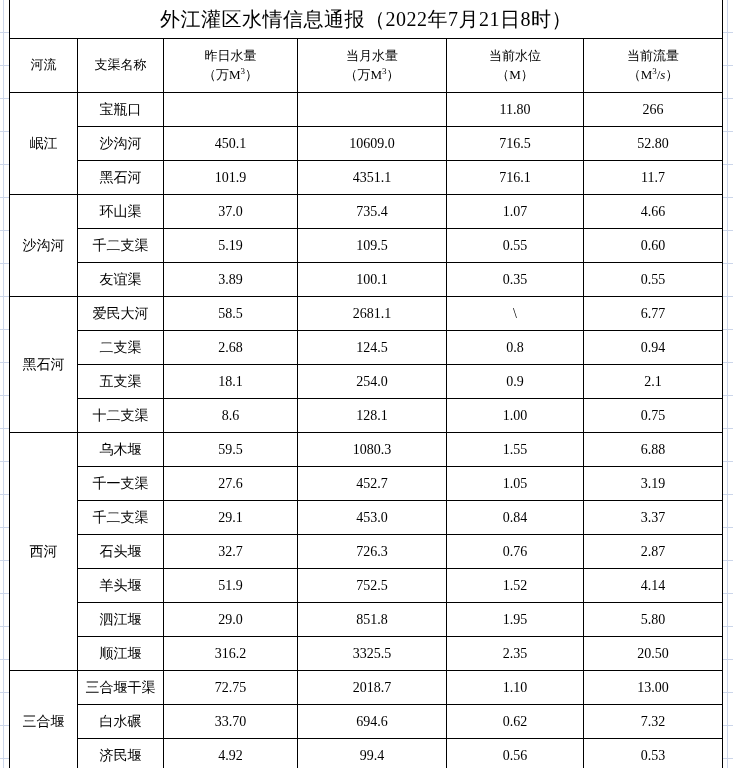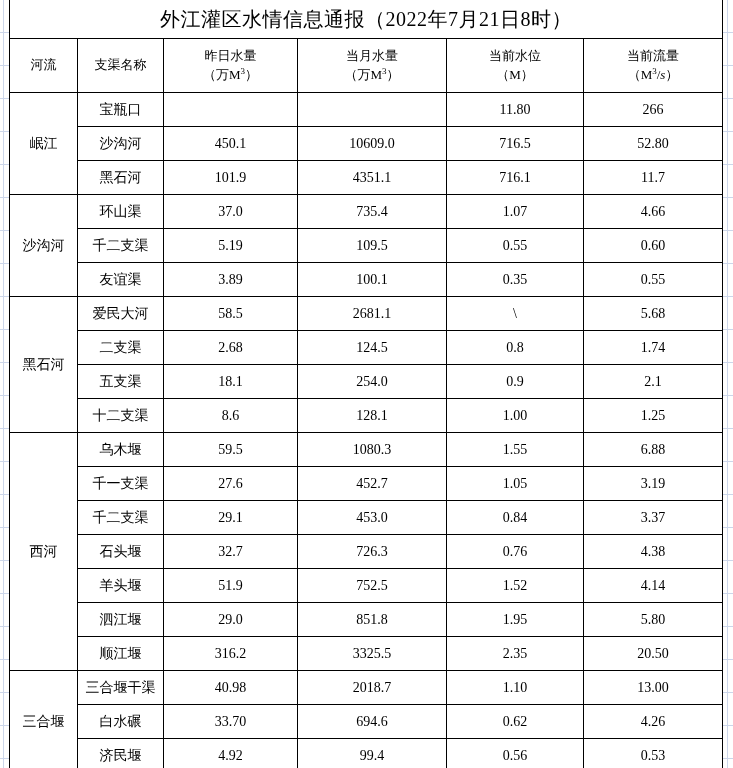--- a/index.html
+++ b/index.html
@@ -125,42 +125,42 @@
         <td>100.1</td>
         <td>0.35</td>
         <td>0.55</td>
       </tr>
       <tr>
         <td rowspan="4">黑石河</td>
         <td>爱民大河</td>
         <td>58.5</td>
         <td>2681.1</td>
         <td>\</td>
-        <td>5.68</td>
+        <td>6.77</td>
       </tr>
       <tr>
         <td>二支渠</td>
         <td>2.68</td>
         <td>124.5</td>
         <td>0.8</td>
-        <td>1.74</td>
+        <td>0.94</td>
       </tr>
       <tr>
         <td>五支渠</td>
         <td>18.1</td>
         <td>254.0</td>
         <td>0.9</td>
         <td>2.1</td>
       </tr>
       <tr>
         <td>十二支渠</td>
         <td>8.6</td>
         <td>128.1</td>
         <td>1.00</td>
-        <td>1.25</td>
+        <td>0.75</td>
       </tr>
       <tr>
         <td rowspan="7">西河</td>
         <td>乌木堰</td>
         <td>59.5</td>
         <td>1080.3</td>
         <td>1.55</td>
         <td>6.88</td>
       </tr>
       <tr>
@@ -175,21 +175,21 @@
         <td>29.1</td>
         <td>453.0</td>
         <td>0.84</td>
         <td>3.37</td>
       </tr>
       <tr>
         <td>石头堰</td>
         <td>32.7</td>
         <td>726.3</td>
         <td>0.76</td>
-        <td>4.38</td>
+        <td>2.87</td>
       </tr>
       <tr>
         <td>羊头堰</td>
         <td>51.9</td>
         <td>752.5</td>
         <td>1.52</td>
         <td>4.14</td>
       </tr>
       <tr>
         <td>泗江堰</td>
@@ -201,31 +201,31 @@
       <tr>
         <td>顺江堰</td>
         <td>316.2</td>
         <td>3325.5</td>
         <td>2.35</td>
         <td>20.50</td>
       </tr>
       <tr>
         <td rowspan="3">三合堰</td>
         <td>三合堰干渠</td>
-        <td>40.98</td>
+        <td>72.75</td>
         <td>2018.7</td>
         <td>1.10</td>
         <td>13.00</td>
       </tr>
       <tr>
         <td>白水碾</td>
         <td>33.70</td>
         <td>694.6</td>
         <td>0.62</td>
-        <td>4.26</td>
+        <td>7.32</td>
       </tr>
       <tr>
         <td>济民堰</td>
         <td>4.92</td>
         <td>99.4</td>
         <td>0.56</td>
         <td>0.53</td>
       </tr>
     </tbody>
 </table>

